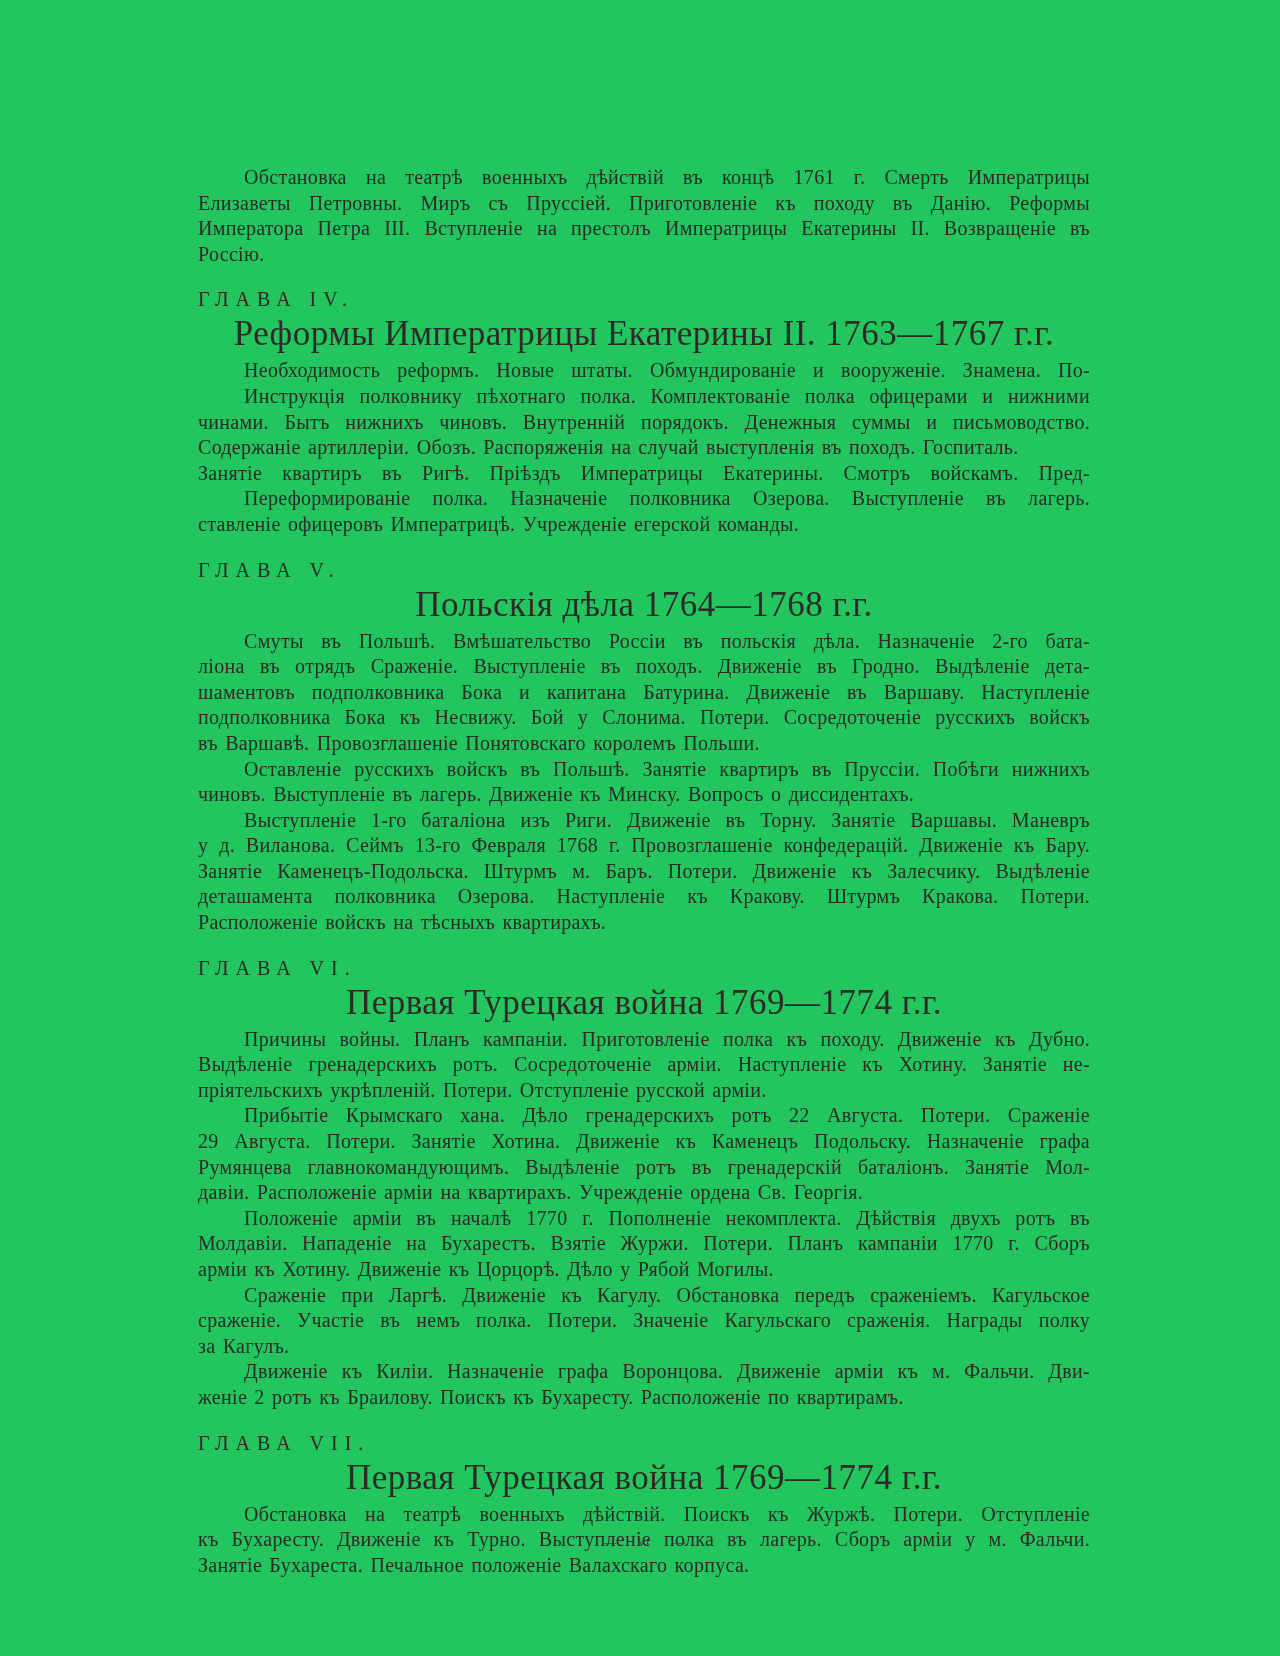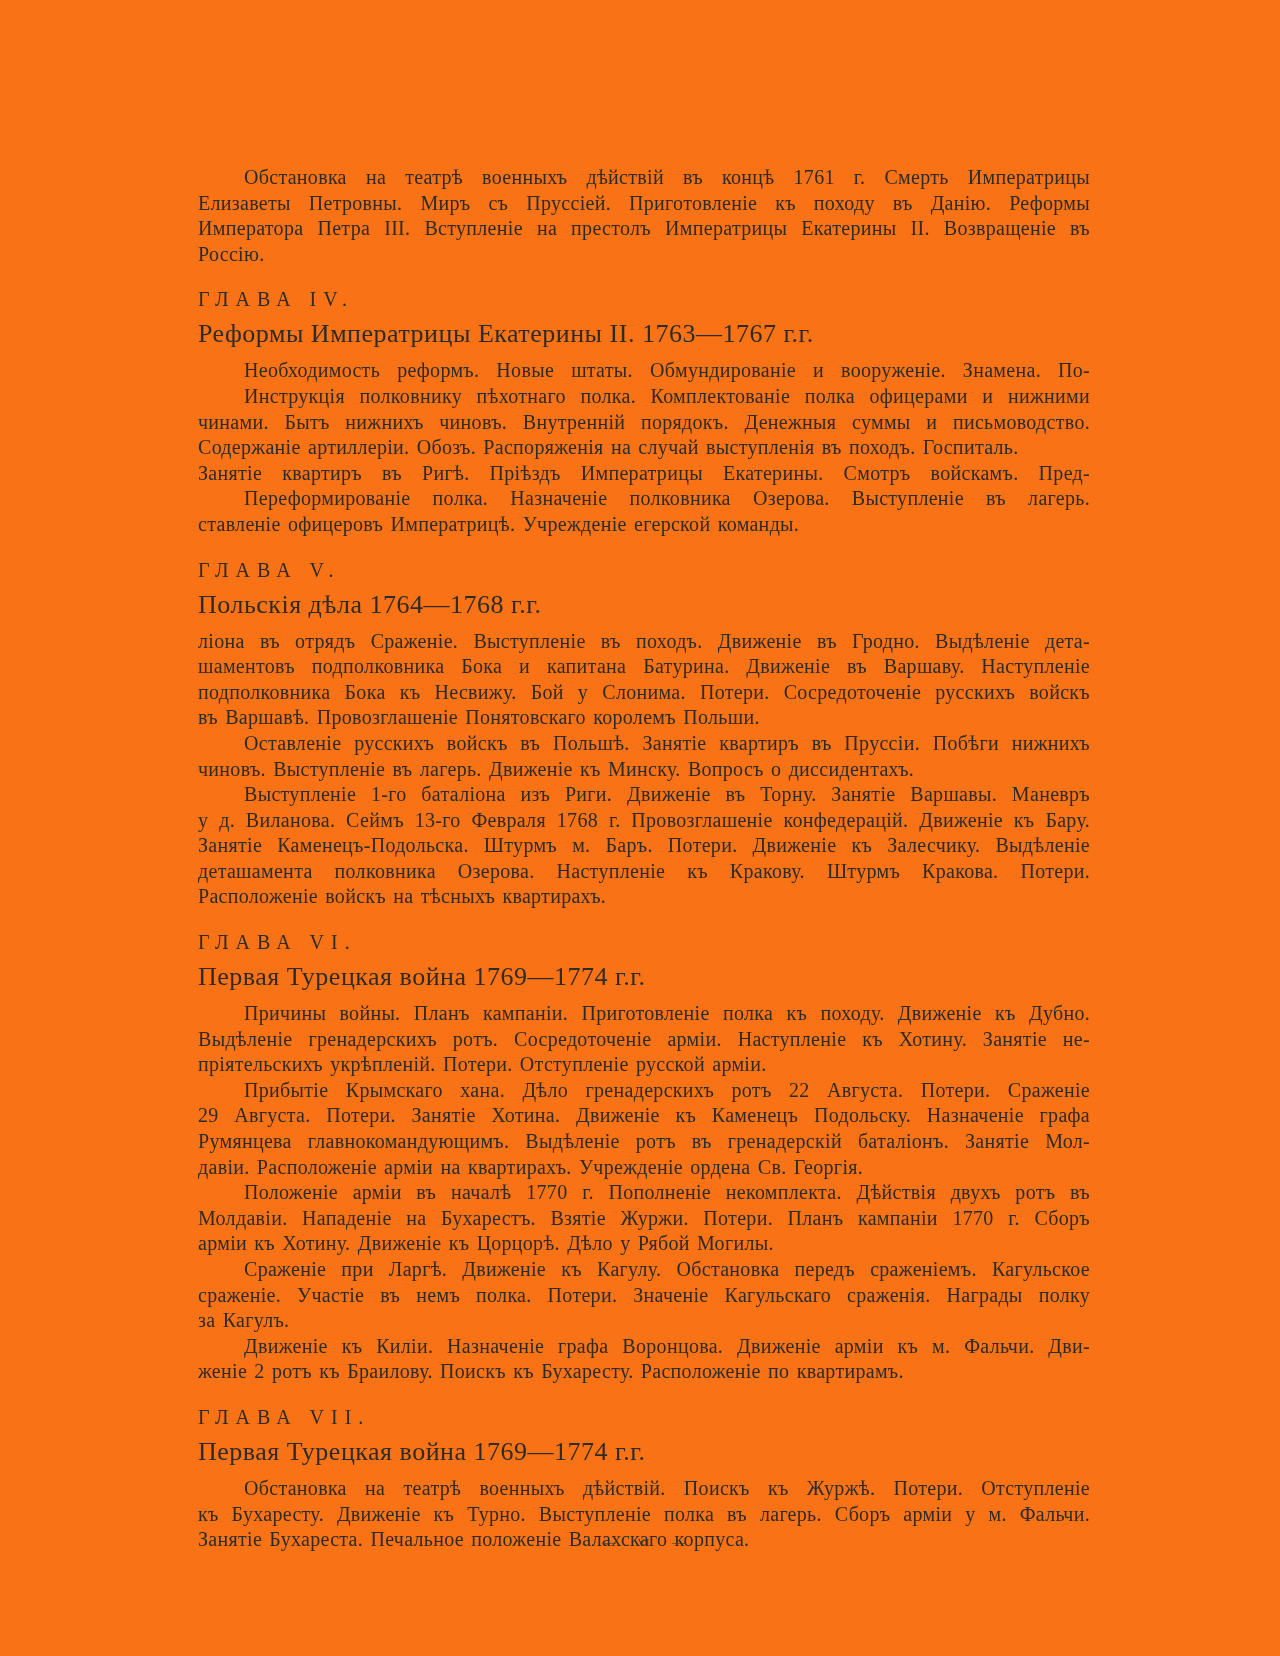--- a/index.html
+++ b/index.html
@@ -4,21 +4,21 @@
 <style>
   html, body {
     margin: 0;
     padding: 0;
     background: #e8e8e6;
   }
   .page {
     position: relative;
     width: 1280px;
     height: 1656px;
-    background: #f97316;
+    background: #22c55e;
     overflow: hidden;
     font-family: "Liberation Serif", "DejaVu Serif", serif;
     color: #2d2b27;
   }
   .text-block {
     position: absolute;
     left: 198px;
     top: 165px;
     width: 892px;
   }
@@ -36,24 +36,24 @@
   }
   .chapter-heading {
     font-size: 20px;
     line-height: 24px;
     font-weight: normal;
     text-align: left;
     letter-spacing: 7px;
     margin: 20px 0 8px 0;
   }
   .chapter-subtitle {
-    font-size: 26px;
+    font-size: 35px;
     line-height: 30px;
     font-weight: normal;
-    text-align: left;
+    text-align: center;
     letter-spacing: 0.5px;
     margin: 0 0 9px 0;
   }
   .footer {
     position: absolute;
     left: 198px;
     top: 1534px;
     width: 892px;
     text-align: center;
     font-size: 13px;
@@ -83,20 +83,21 @@
       <div class="chapter-subtitle">Реформы Императрицы Екатерины II. 1763—1767 г.г.</div>
       <div class="line indent">Необходимость реформъ. Новые штаты. Обмундированіе и вооруженіе. Знамена. По-</div>
       <div class="line indent">Инструкція полковнику пѣхотнаго полка. Комплектованіе полка офицерами и нижними</div>
       <div class="line">чинами. Бытъ нижнихъ чиновъ. Внутренній порядокъ. Денежныя суммы и письмоводство.</div>
       <div class="line last">Содержаніе артиллеріи. Обозъ. Распоряженія на случай выступленія въ походъ. Госпиталь.</div>
       <div class="line">Занятіе квартиръ въ Ригѣ. Пріѣздъ Императрицы Екатерины. Смотръ войскамъ. Пред-</div>
       <div class="line indent">Переформированіе полка. Назначеніе полковника Озерова. Выступленіе въ лагерь.</div>
       <div class="line last">ставленіе офицеровъ Императрицѣ. Учрежденіе егерской команды.</div>
       <div class="chapter-heading">ГЛАВА V.</div>
       <div class="chapter-subtitle">Польскія дѣла 1764—1768 г.г.</div>
+      <div class="line indent">Смуты въ Польшѣ. Вмѣшательство Россіи въ польскія дѣла. Назначеніе 2-го бата-</div>
       <div class="line">ліона въ отрядъ Сраженіе. Выступленіе въ походъ. Движеніе въ Гродно. Выдѣленіе дета-</div>
       <div class="line">шаментовъ подполковника Бока и капитана Батурина. Движеніе въ Варшаву. Наступленіе</div>
       <div class="line">подполковника Бока къ Несвижу. Бой у Слонима. Потери. Сосредоточеніе русскихъ войскъ</div>
       <div class="line last">въ Варшавѣ. Провозглашеніе Понятовскаго королемъ Польши.</div>
       <div class="line indent">Оставленіе русскихъ войскъ въ Польшѣ. Занятіе квартиръ въ Пруссіи. Побѣги нижнихъ</div>
       <div class="line last">чиновъ. Выступленіе въ лагерь. Движеніе къ Минску. Вопросъ о диссидентахъ.</div>
       <div class="line indent">Выступленіе 1-го баталіона изъ Риги. Движеніе въ Торну. Занятіе Варшавы. Маневръ</div>
       <div class="line">у д. Виланова. Сеймъ 13-го Февраля 1768 г. Провозглашеніе конфедерацій. Движеніе къ Бару.</div>
       <div class="line">Занятіе Каменецъ-Подольска. Штурмъ м. Баръ. Потери. Движеніе къ Залесчику. Выдѣленіе</div>
       <div class="line">деташамента полковника Озерова. Наступленіе къ Кракову. Штурмъ Кракова. Потери.</div>

